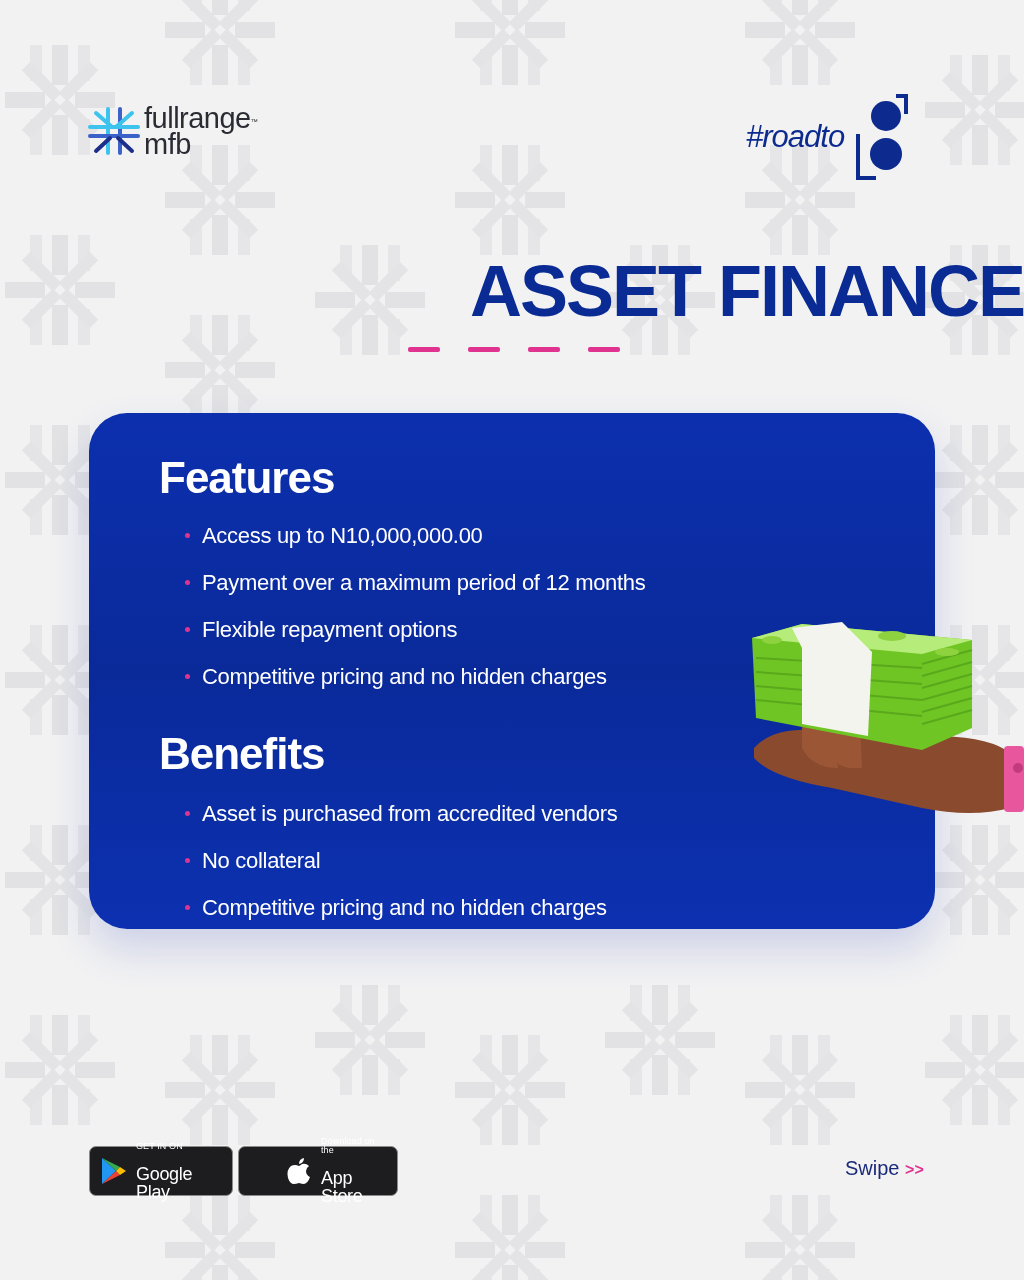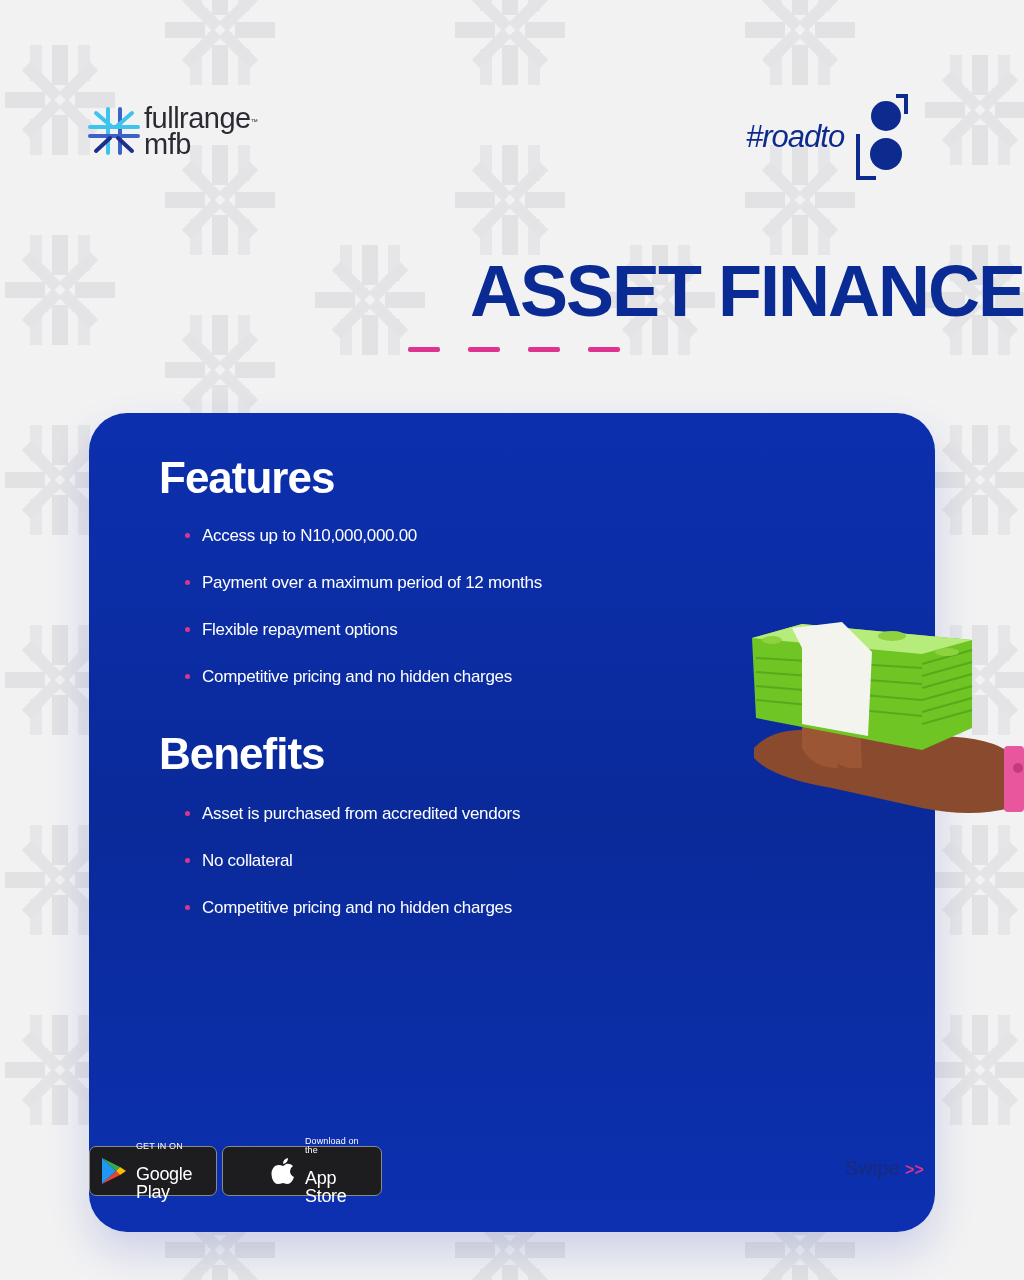--- a/index.html
+++ b/index.html
@@ -26,48 +26,48 @@
     .title {
       position: absolute; left: 0; right: 0; top: 250px; text-align: right; z-index: 2;
       color: #0a2b94; font-size: 72px; font-weight: 900; letter-spacing: -2px;
       font-family: "Liberation Sans", sans-serif;
     }
     .dashes { position: absolute; top: 347px; left: 408px; display: flex; gap: 28px; z-index: 2; }
     .dash { width: 32px; height: 5px; background: #e0338f; border-radius: 2px; }
 
     
     .card {
-      position: absolute; left: 89px; top: 413px; width: 846px; height: 819px;
+      position: absolute; left: 89px; top: 413px; width: 846px; height: 516px;
       background: linear-gradient(180deg, #0c2fae 0%, #0a2a9a 50%, #0c30b0 100%);
       border-radius: 38px; z-index: 2;
       box-shadow: 0 20px 40px rgba(40, 60, 180, 0.18);
       text-decoration: underline;
     }
     .section-title {
       position: absolute; left: 70px; color: #ffffff; font-size: 44px; font-weight: 700; letter-spacing: -1px;
     }
     .list { position: absolute; left: 96px; list-style: none; }
     .list li {
-      position: relative; color: #ffffff; font-size: 17px; line-height: 29px; margin-bottom: 18px; padding-left: 17px;
+      position: relative; color: #ffffff; font-size: 22px; line-height: 29px; margin-bottom: 18px; padding-left: 17px;
       letter-spacing: -0.3px;
     }
     .bullet {
       position: absolute; left: 0; top: 12px; width: 5px; height: 5px; border-radius: 50%; background: #e0338f;
     }
 
     
     .money { position: absolute; left: 742px; top: 618px; width: 282px; height: 200px; z-index: 3; }
 
     
     .stores { position: absolute; left: 89px; top: 1146px; display: flex; gap: 5px; z-index: 2; }
     .store-btn {
       height: 50px; background: #1d1d1f; border: 1px solid #8a8a8a; border-radius: 7px;
       display: flex; align-items: center; padding: 0 10px; color: #ffffff; cursor: pointer;
     }
-    .store-btn.gp { width: 128px; }
+    .store-btn.gp { width: 144px; }
     .store-btn.as { width: 160px; padding-left: 46px; }
     .store-icon { width: 28px; height: 30px; margin-right: 8px; flex-shrink: 0; }
     .store-lines { display: flex; flex-direction: column; line-height: 1; }
     .store-small { font-size: 9px; letter-spacing: 0.1px; }
     .store-big { font-size: 18px; margin-top: 14px; letter-spacing: -0.3px; }
 
     .swipe { position: absolute; left: 845px; top: 1157px; z-index: 2; font-size: 20px; color: #1a2a7a; }
     .swipe .arrows { color: #e0338f; font-weight: 700; font-size: 16px; }
   </style>
 </head>

